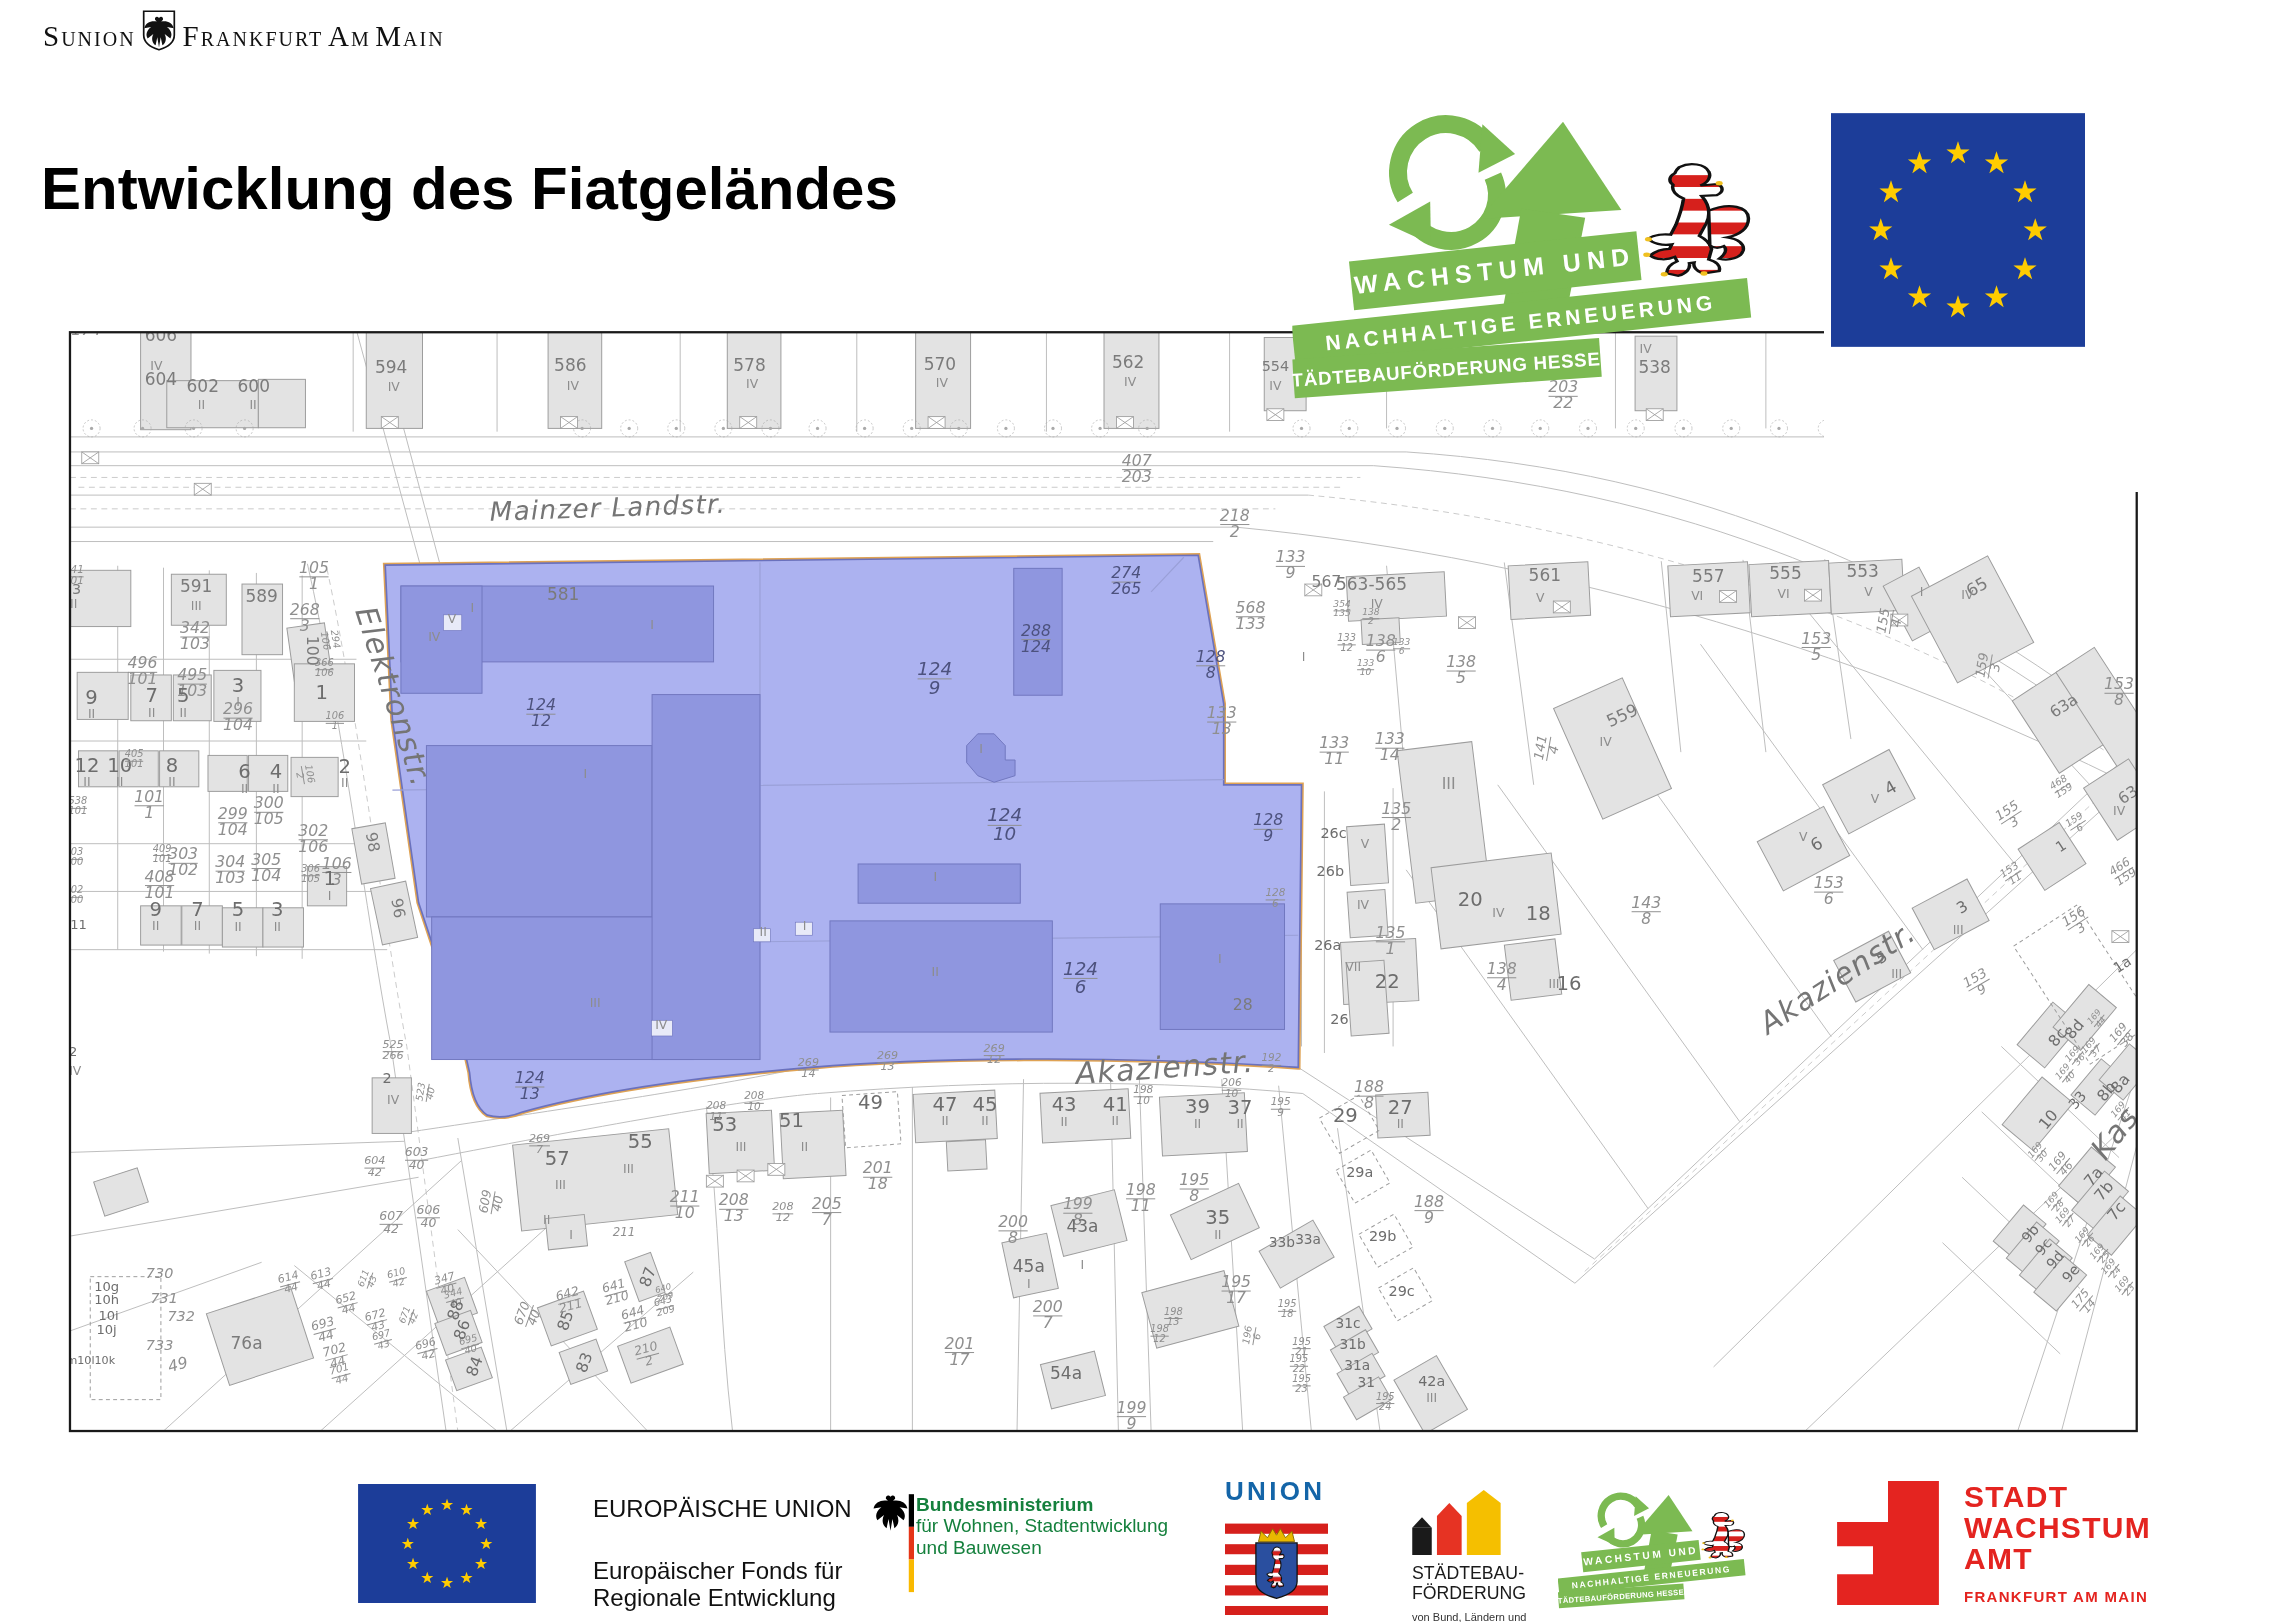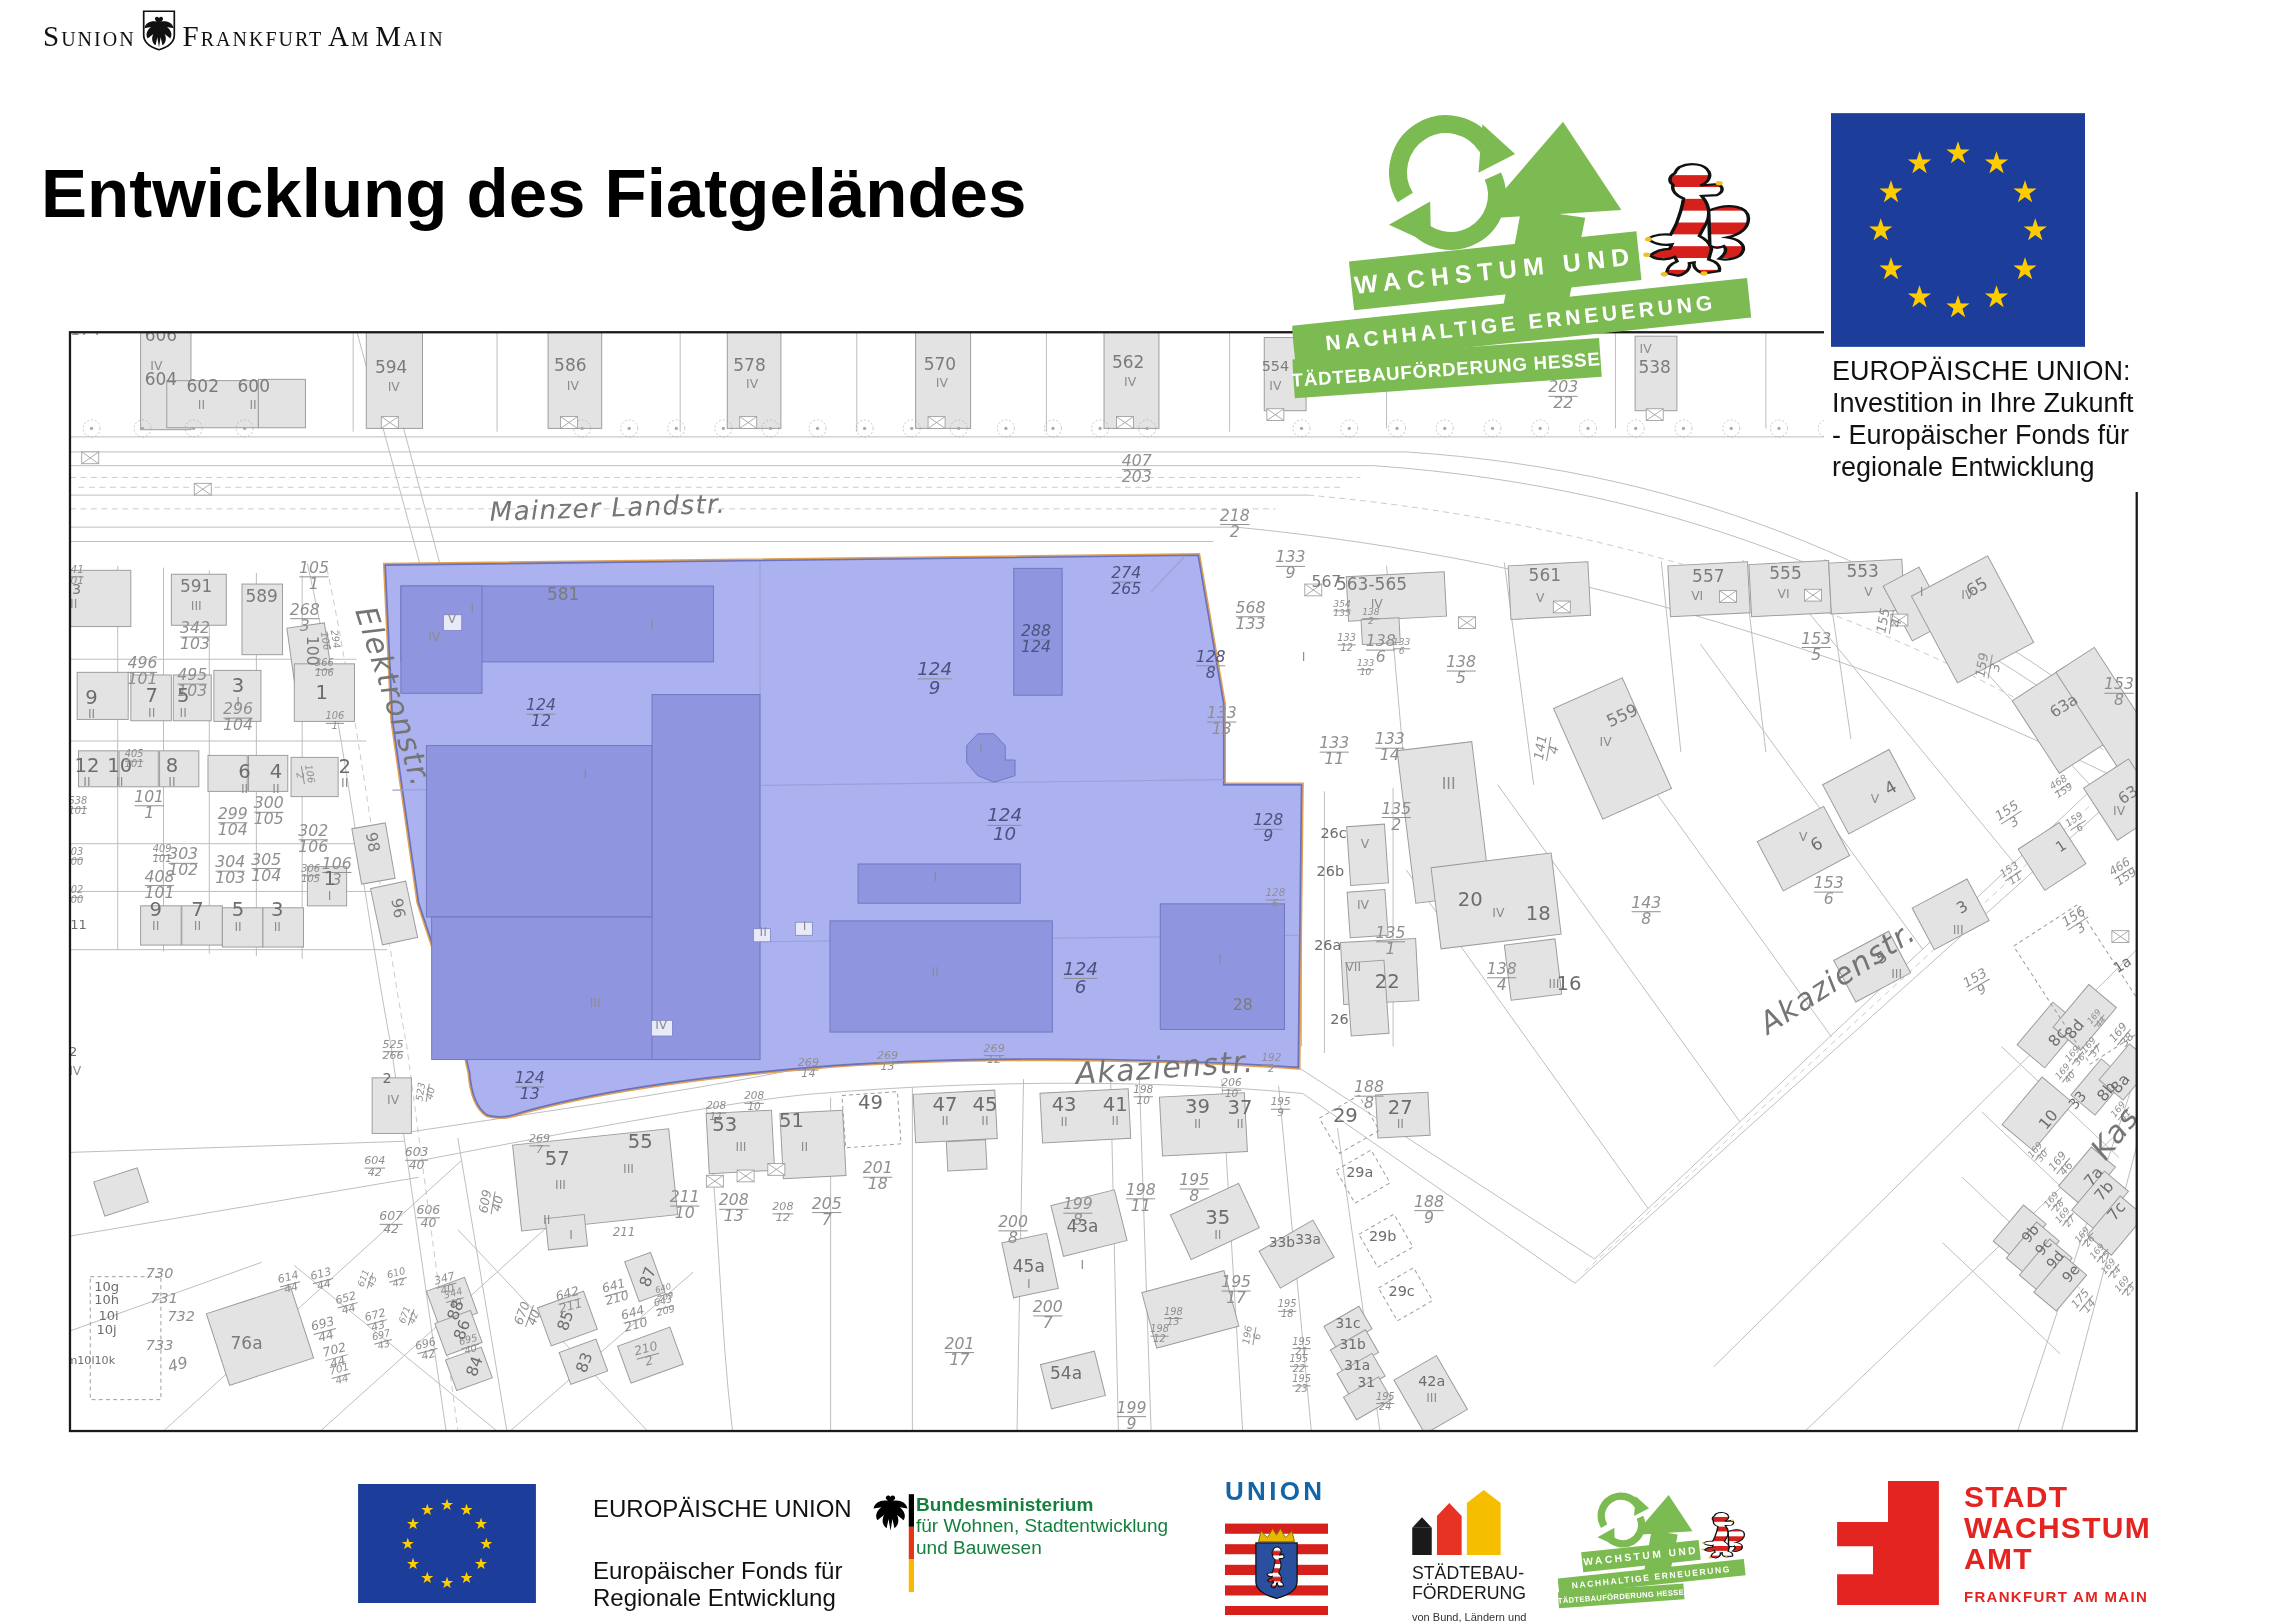--- a/index.html
+++ b/index.html
@@ -6,21 +6,21 @@
   .page{position:relative;width:2295px;height:1622px;background:#ffffff;overflow:hidden;
         font-family:"Liberation Sans",sans-serif;}
   .abs{position:absolute;}
   
   .citylogo{left:43px;top:9.2px;display:flex;align-items:flex-end;color:#111;
             font-family:"Liberation Serif",serif;letter-spacing:2px;white-space:nowrap;}
   .lg-big{font-size:29px;line-height:1;}
   .lg-small{font-size:20px;line-height:1;}
   .lg-shield{margin:0 6.5px -1.3px 6.5px;}
   .subtitle{left:41px;top:115px;font-size:37px;font-weight:bold;color:#000;letter-spacing:0px;}
-  .maintitle{left:41px;top:154px;font-size:69px;font-weight:bold;color:#000;text-align:center;}
+  .maintitle{left:41px;top:154px;font-size:60px;font-weight:bold;color:#000;text-align:center;}
   
   .eubox{left:1824px;top:102px;width:325px;height:390px;background:#fff;z-index:30;}
   .euflag-lg{position:absolute;left:6.5px;top:10.5px;}
   .eutext{position:absolute;left:7.9px;top:253px;font-size:27px;line-height:32px;color:#111;}
   
   .glogo-top{left:1292px;top:108px;width:468px;height:296px;z-index:31;}
   
   .f-eu-flag{left:358px;top:1484px;}
   .f-eu-text{left:553px;top:1495px;color:#111;margin-left:40px;}
   .f-eu-title{font-size:24px;margin:0 0 34px 0;}
@@ -1724,26 +1724,20 @@
           <text x="296.1909976465638" y="253.09999999999997" font-size="46" text-anchor="middle">★</text>
           <text x="253" y="296.2909976465638" font-size="46" text-anchor="middle">★</text>
           <text x="194" y="312.1" font-size="46" text-anchor="middle">★</text>
           <text x="134.99999999999997" y="296.29099764656377" font-size="46" text-anchor="middle">★</text>
           <text x="91.80900235343626" y="253.10000000000005" font-size="46" text-anchor="middle">★</text>
           <text x="76" y="194.10000000000002" font-size="46" text-anchor="middle">★</text>
           <text x="91.80900235343624" y="135.1" font-size="46" text-anchor="middle">★</text>
           <text x="134.99999999999994" y="91.90900235343626" font-size="46" text-anchor="middle">★</text>
         </g>
     </svg>
-    <div class="eutext">
-      <div>EUROPÄISCHE UNION:</div>
-      <div>Investition in Ihre Zukunft</div>
-      <div>- Europäischer Fonds für</div>
-      <div>regionale Entwicklung</div>
-    </div>
   </div>
 
   <svg class="abs f-eu-flag" width="178" height="119" viewBox="0 0 272 182">
     <rect width="272" height="182" fill="#1c3d99"></rect>
     <g id="stars-footer" fill="#ffcc00">
         <text x="136" y="39.4" font-size="24" text-anchor="middle">★</text>
         <text x="166" y="47.43847577293368" font-size="24" text-anchor="middle">★</text>
         <text x="187.96152422706632" y="69.4" font-size="24" text-anchor="middle">★</text>
         <text x="196" y="99.4" font-size="24" text-anchor="middle">★</text>
         <text x="187.96152422706632" y="129.39999999999998" font-size="24" text-anchor="middle">★</text>

